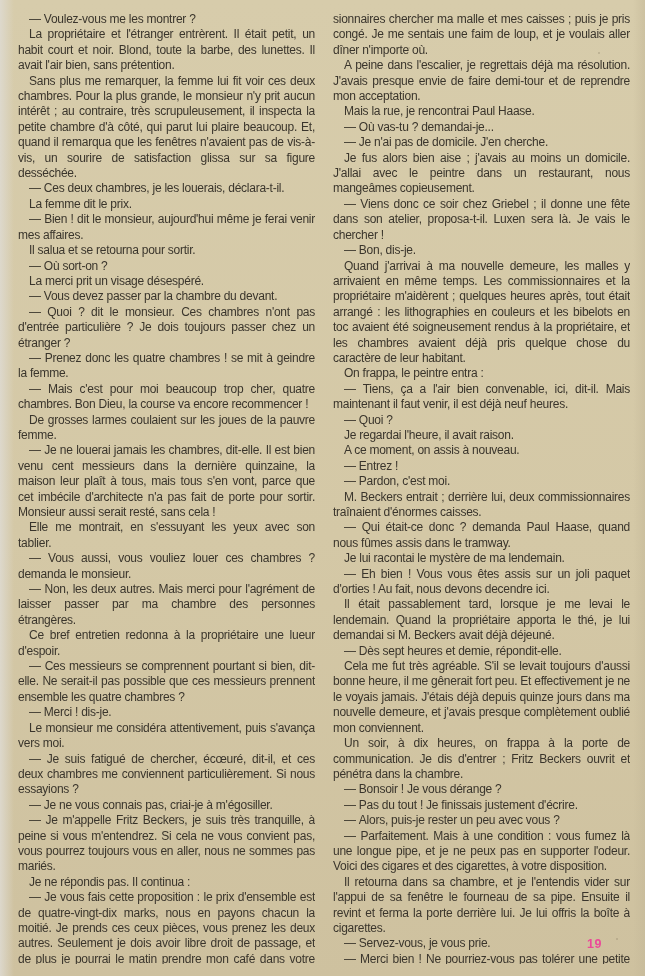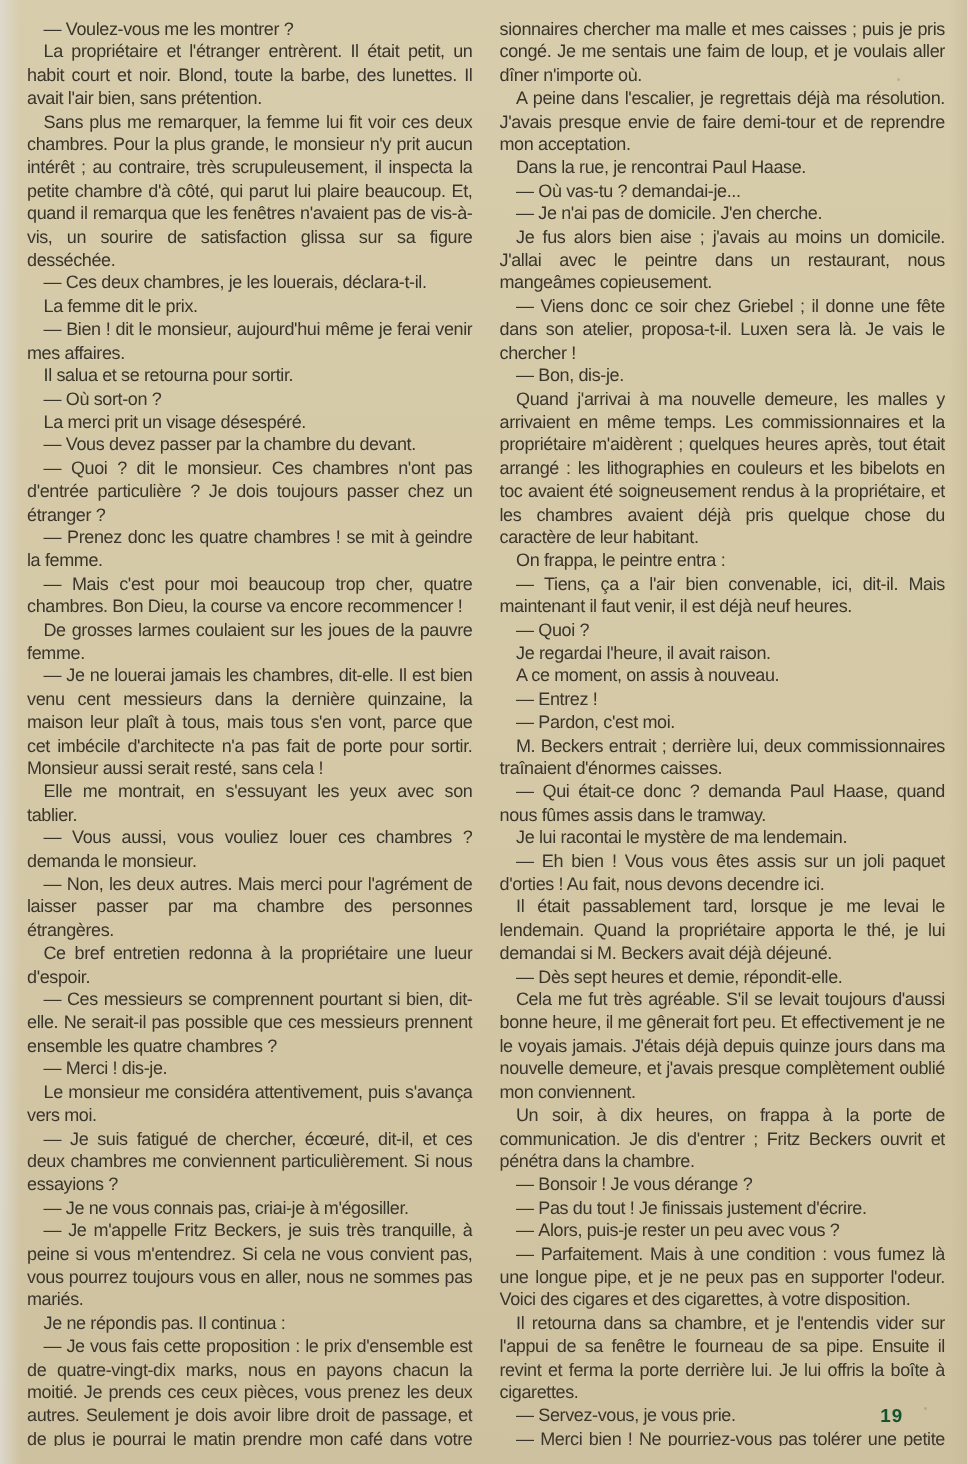--- a/index.html
+++ b/index.html
@@ -44,21 +44,21 @@
   }
   
   .col-right p.para:first-child { text-indent: 0; }
   .page-number {
     position: absolute;
     right: 43px;
     top: 937px;
     font-size: 12.5px;
     font-weight: bold;
     letter-spacing: 0.6px;
-    color: #14532d;
+    color: #ec4899;
   }
   
   .speckles {
     position: absolute;
     left: 0; top: 0;
     width: 2px; height: 2px;
     border-radius: 50%;
     background: transparent;
     box-shadow:
       123px 22px 0 0 rgba(96,86,62,0.28),
@@ -101,21 +101,21 @@
       <p class="para">—&nbsp;Je ne vous connais pas, criai-je à m'égosiller.</p>
       <p class="para">—&nbsp;Je m'appelle Fritz Beckers, je suis très tranquille, à peine si vous m'entendrez. Si cela ne vous convient pas, vous pourrez toujours vous en aller, nous ne sommes pas mariés.</p>
       <p class="para">Je ne répondis pas. Il continua&nbsp;:</p>
       <p class="para">—&nbsp;Je vous fais cette proposition&nbsp;: le prix d'ensemble est de quatre-vingt-dix marks, nous en payons chacun la moitié. Je prends ces ceux pièces, vous prenez les deux autres. Seulement je dois avoir libre droit de passage, et de plus je pourrai le matin prendre mon café dans votre salon&nbsp;; je n'aime pas déjeuner dans une chambre à coucher&nbsp;!</p>
       <p class="para">—&nbsp;Vous avez pourtant la petite pièce.</p>
       <p class="para">—&nbsp;J'en ai besoin, — pour autre chose. Je vous le certifie encore, je ne vous serai à charge en rien.</p>
     </div>
   <div class="col col-right">
       <p class="para">sionnaires chercher ma malle et mes caisses&nbsp;; puis je pris congé. Je me sentais une faim de loup, et je voulais aller dîner n'importe où.</p>
       <p class="para">A peine dans l'escalier, je regrettais déjà ma résolution. J'avais presque envie de faire demi-tour et de reprendre mon acceptation.</p>
-      <p class="para">Dans la rue, je rencontrai Paul Haase.</p>
+      <p class="para">Mais la rue, je rencontrai Paul Haase.</p>
       <p class="para">—&nbsp;Où vas-tu&nbsp;? demandai-je...</p>
       <p class="para">—&nbsp;Je n'ai pas de domicile. J'en cherche.</p>
       <p class="para">Je fus alors bien aise&nbsp;; j'avais au moins un domicile. J'allai avec le peintre dans un restaurant, nous mangeâmes copieusement.</p>
       <p class="para">—&nbsp;Viens donc ce soir chez Griebel&nbsp;; il donne une fête dans son atelier, proposa-t-il. Luxen sera là. Je vais le chercher&nbsp;!</p>
       <p class="para">—&nbsp;Bon, dis-je.</p>
       <p class="para">Quand j'arrivai à ma nouvelle demeure, les malles y arrivaient en même temps. Les commissionnaires et la propriétaire m'aidèrent&nbsp;; quelques heures après, tout était arrangé&nbsp;: les lithographies en couleurs et les bibelots en toc avaient été soigneusement rendus à la propriétaire, et les chambres avaient déjà pris quelque chose du caractère de leur habitant.</p>
       <p class="para">On frappa, le peintre entra&nbsp;:</p>
       <p class="para">—&nbsp;Tiens, ça a l'air bien convenable, ici, dit-il. Mais maintenant il faut venir, il est déjà neuf heures.</p>
       <p class="para">—&nbsp;Quoi&nbsp;?</p>
       <p class="para">Je regardai l'heure, il avait raison.</p>

